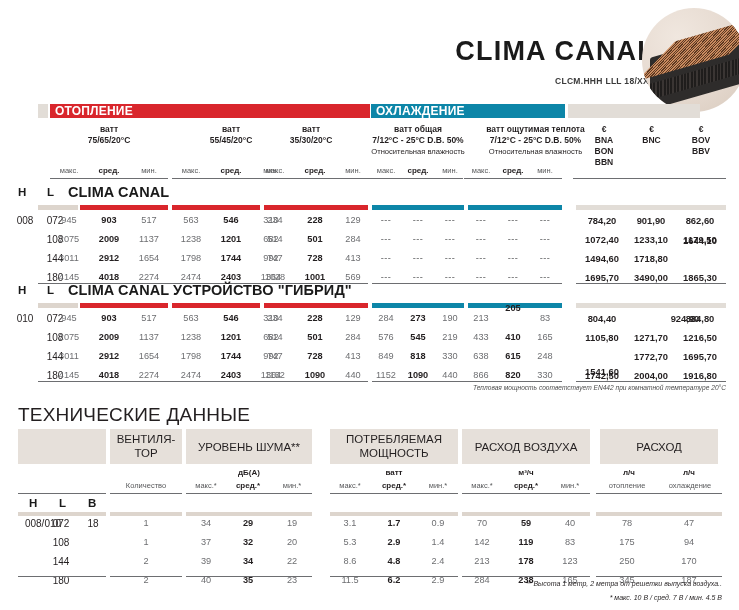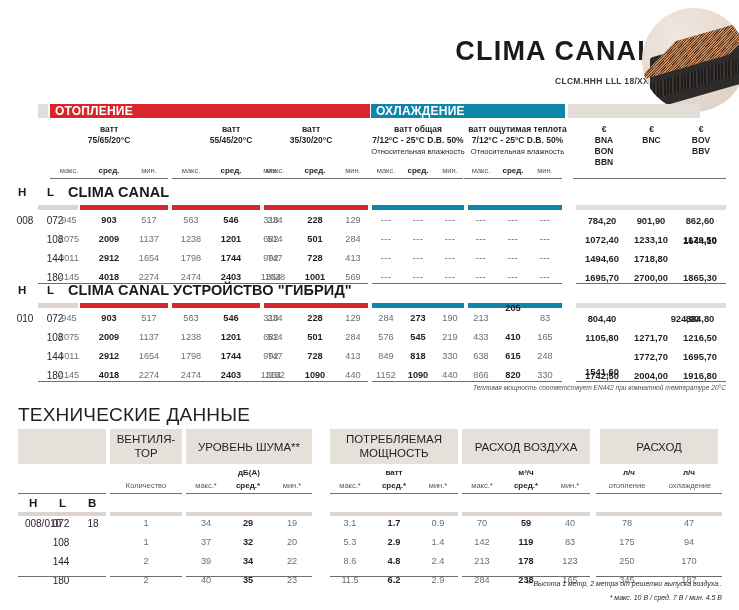--- a/index.html
+++ b/index.html
@@ -165,21 +165,21 @@
     <div class="colgroup-title" style="left:252px; top:20px; width:118px;">
       <div class="unit">ватт</div>
       <div class="cond">35/30/20°C</div>
     </div>
 
     <div class="colgroup-title" style="left:371px; top:20px; width:94px;">
       <div class="unit">ватт общая</div>
       <div class="cond">7/12°C - 25°C D.B. 50%</div>
       <div class="rh">Относительная влажность</div>
     </div>
-    <div class="colgroup-title" style="left:468px; top:20px; width:99px;">
+    <div class="colgroup-title" style="left:486px; top:20px; width:99px;">
       <div class="unit">ватт ощутимая теплота</div>
       <div class="cond">7/12°C - 25°C D.B. 50%</div>
       <div class="rh">Относительная влажность</div>
     </div>
 
     <div class="colgroup-title" style="left:580px; top:20px; width:48px;">
       <div>€</div>
       <div>BNA</div>
       <div>BON</div>
       <div>BBN</div>
@@ -308,21 +308,21 @@
         <div class="cell" style="left: 256px; top: 86px; width: 38px;">1028</div>
         <div class="cell b" style="left: 296px; top: 86px; width: 38px;">1001</div>
         <div class="cell" style="left: 334px; top: 86px; width: 38px;">569</div>
         <div class="cell dash" style="left: 369px; top: 86px; width: 34px;">---</div>
         <div class="cell dash" style="left: 401px; top: 86px; width: 34px;">---</div>
         <div class="cell dash" style="left: 433px; top: 86px; width: 34px;">---</div>
         <div class="cell dash" style="left: 464px; top: 86px; width: 34px;">---</div>
         <div class="cell dash" style="left: 496px; top: 86px; width: 34px;">---</div>
         <div class="cell dash" style="left: 528px; top: 86px; width: 34px;">---</div>
         <div class="cell price" style="left: 578px; top: 86px; width: 48px;">1695,70</div>
-        <div class="cell price" style="left: 627px; top: 86px; width: 48px;">2700,00</div>
+        <div class="cell price" style="left: 627px; top: 86px; width: 48px;">3490,00</div>
         <div class="cell price" style="left: 676px; top: 86px; width: 48px;">1865,30</div>
       </div>
     <div class="rule" style="left:38px; top:97px; width:136px;"></div>
     <div class="rule" style="left:80px; top:97px; width:288px;"></div>
     <div class="rule" style="left:372px; top:97px; width:190px;"></div>
     <div class="rule" style="left:576px; top:97px; width:150px;"></div>
   </div>
 
   <div class="section" style="top:284px;">
     <div class="hl-head" style="left:18px; top:0;">H</div>

